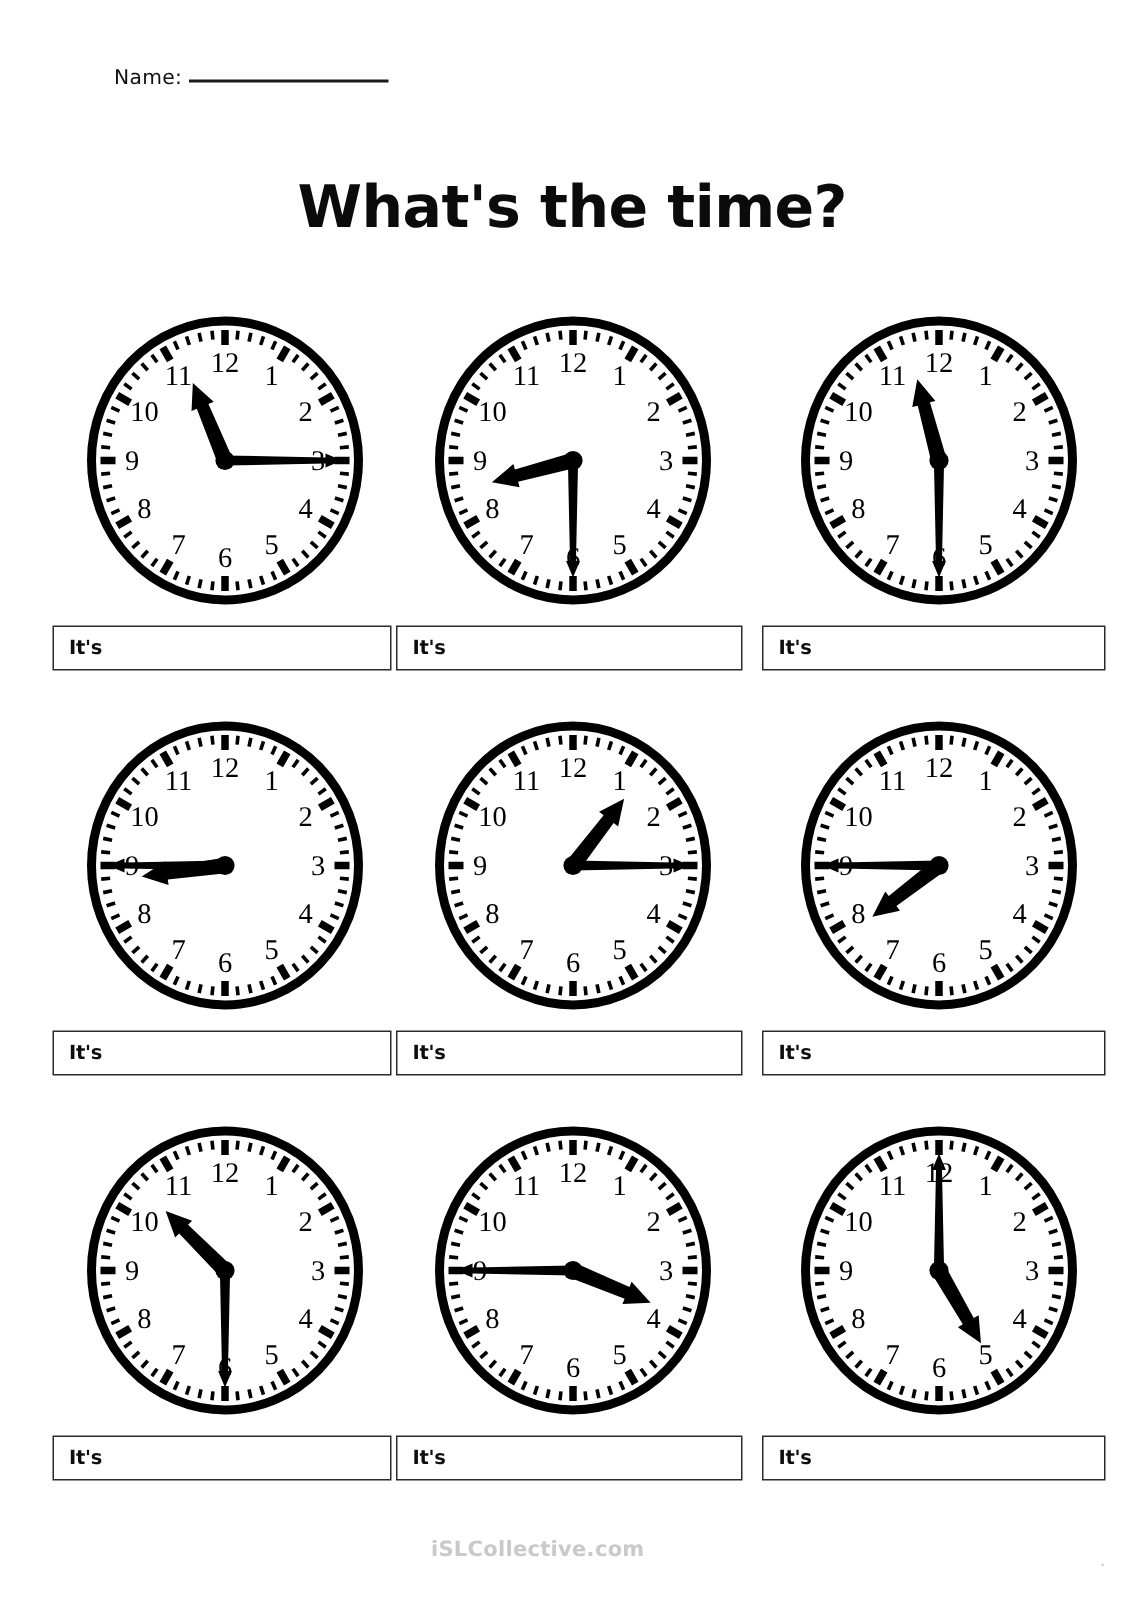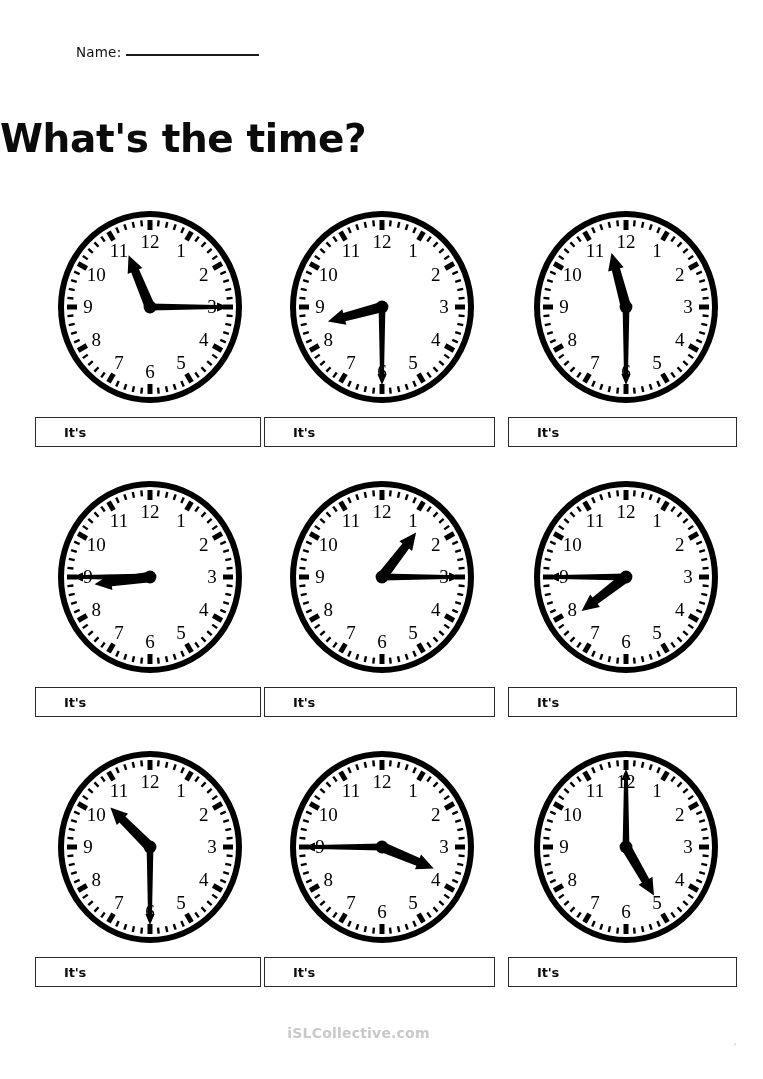--- a/index.html
+++ b/index.html
@@ -46,21 +46,21 @@
   }
   .field-name .field-rule { width: 133px; }
   .field-date .field-rule { width: 250px; border-bottom-color: #3a3a3a; }
 
   
   .title {
     position: absolute;
     top: 116px;
     left: 0;
     width: 763px;
-    text-align: left;
+    text-align: center;
     font-family: "DejaVu Sans", sans-serif;
     font-size: 39px;
     font-weight: bold;
     letter-spacing: -0.4px;
     color: #0b0b0b;
   }
 
   
   .grid {
     position: absolute;
@@ -108,21 +108,20 @@
   }
   .cell-0 .answer-box { left: 3px;  width: 226px; }
   .cell-1 .answer-box { left: 0px;  width: 231px; }
   .cell-2 .answer-box { left: 0px;  width: 229px; }
   .answer-text {
     font-family: "DejaVu Sans", sans-serif;
     font-size: 13px;
     font-weight: bold;
     color: #0e0e0e;
     letter-spacing: -0.2px;
-    margin-left: 18px;
   }
 
   
   .watermark {
     position: absolute;
     top: 1024px;
     left: 0;
     width: 763px;
     text-align: center;
     padding-right: 46px;

